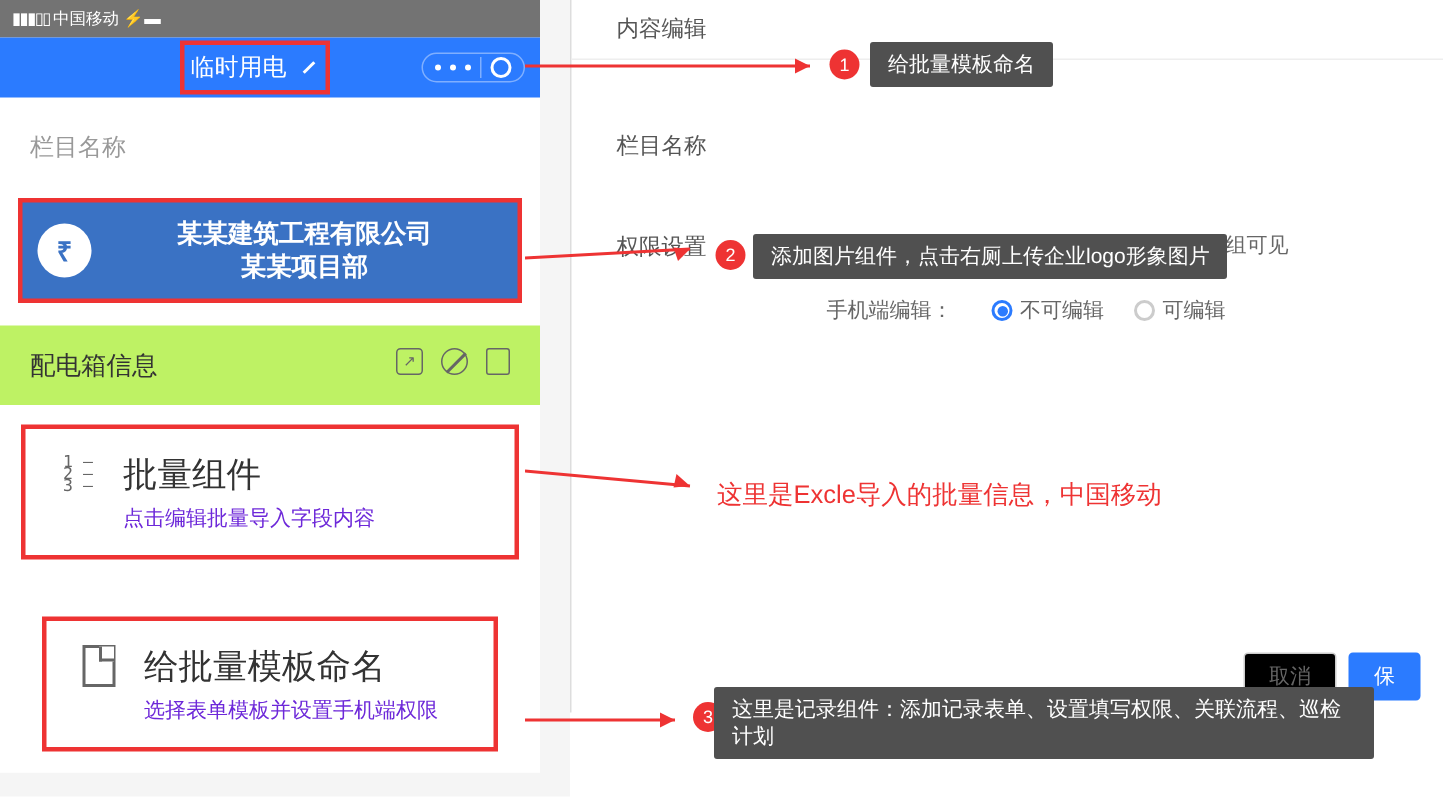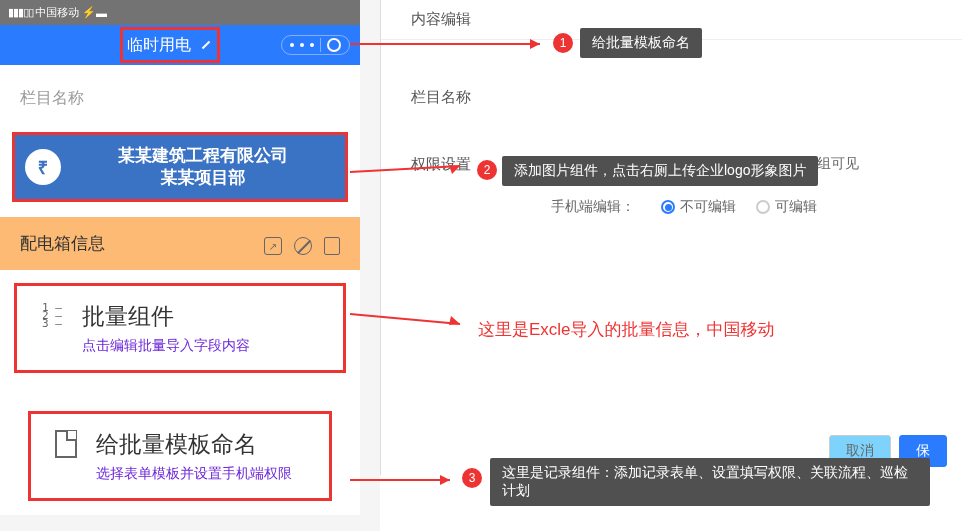--- a/index.html
+++ b/index.html
@@ -15,21 +15,21 @@
 .p-header{height:40px;background:#2b7bff;display:flex;align-items:center;justify-content:center;color:#fff;font-size:16px;position:relative}
 .p-header .title-wrap{position:absolute;left:120px;top:2px;width:100px;height:36px;border:3px solid #e33;display:flex;align-items:center;justify-content:center;gap:8px}
 .p-header .controls{position:absolute;right:10px;display:flex;gap:6px;align-items:center;border:1px solid rgba(255,255,255,0.4);border-radius:14px;padding:2px 8px}
 .p-header .dot{width:4px;height:4px;background:#fff;border-radius:50%}
 .p-header .circ{width:14px;height:14px;border:2px solid #fff;border-radius:50%}
 .sect{background:#fff;margin:8px 0;padding:15px 20px}
 .sect-label{color:#999;font-size:16px}
 .company{background:#3a72c4;color:#fff;padding:10px;margin:0 12px;display:flex;align-items:center;gap:10px;border:3px solid #e33}
 .company .logo{width:36px;height:36px;border-radius:50%;background:#fff;color:#3a72c4;display:flex;align-items:center;justify-content:center;font-weight:bold;font-size:18px}
 .company .txt{text-align:center;flex:1;font-size:17px;font-weight:bold;line-height:1.3}
-.box-info{background:#fdba74;padding:15px 20px;display:flex;align-items:flex-end;margin-top:15px}
+.box-info{background:#bef264;padding:15px 20px;display:flex;align-items:flex-start;margin-top:15px}
 .box-info .t{flex:1;font-size:17px;color:#333}
 .box-info .icons{display:flex;gap:12px;color:#666}
 .box-info .ic{width:18px;height:18px;border:1.5px solid #666;border-radius:3px;display:flex;align-items:center;justify-content:center;font-size:10px}
 .box-info .ic2{width:18px;height:18px;border:1.5px solid #666;border-radius:50%;position:relative}
 .box-info .ic2::after{content:'';position:absolute;width:18px;height:1.5px;background:#666;transform:rotate(-45deg);top:8px;left:0}
 .box-info .ic3{width:16px;height:18px;border:1.5px solid #666;border-radius:2px;position:relative}
 .comp-item{background:#fff;padding:15px 20px;display:flex;gap:15px;margin:0 14px}
 .comp-item.outlined{border:3px solid #e33}
 .comp-item .icon{width:30px;height:30px;flex:0 0 30px;display:flex;align-items:center;justify-content:center}
 .comp-item .ic-list{font-size:11px;line-height:8px;color:#666;font-family:monospace}
@@ -44,21 +44,21 @@
 .r-field{display:flex;padding:18px 30px;align-items:flex-start}
 .r-field .lbl{width:140px;font-size:15px;color:#555}
 .r-field .val{flex:1;font-size:14px;color:#666}
 .radio-row{display:flex;gap:20px;align-items:center;margin-bottom:12px}
 .radio-row .rl{font-size:14px;color:#666;width:90px}
 .rb{width:14px;height:14px;border:2px solid #2b7bff;border-radius:50%;display:inline-flex;align-items:center;justify-content:center;margin-right:5px}
 .rb.on::after{content:'';width:7px;height:7px;background:#2b7bff;border-radius:50%}
 .rb.off{border-color:#ccc}
 .rbwrap{display:flex;align-items:center;font-size:14px;color:#666}
 .btns{position:absolute;right:15px;bottom:8px;display:flex;gap:8px}
-.btn{padding:6px 16px;border:1px solid #ccc;border-radius:3px;font-size:14px;background:#7dd3fc;color:#666}
+.btn{padding:6px 16px;border:1px solid #ccc;border-radius:3px;font-size:14px;background:#000000;color:#666}
 .btn.pri{background:#2b7bff;color:#fff;border-color:#2b7bff}
 .callout{position:absolute;background:#505050;color:#fff;padding:6px 12px;font-size:14px;border-radius:2px;max-width:440px}
 .call-num{position:absolute;width:20px;height:20px;background:#e33;color:#fff;border-radius:50%;display:flex;align-items:center;justify-content:center;font-size:12px}
 .arrow{position:absolute;pointer-events:none}
 .redtxt{color:#e33;font-size:17px;position:absolute}
 .pencil{width:14px;height:14px;display:inline-block;position:relative}
 .pencil::before{content:'';position:absolute;width:10px;height:2px;background:#fff;transform:rotate(-45deg);top:6px;left:2px}
 </style>
 </head>
 <body>
@@ -194,13 +194,13 @@
 
 <div class="call-num" style="left:553px;top:33px">1</div>
 <div class="callout" style="left:580px;top:28px">给批量模板命名</div>
 
 <div class="call-num" style="left:477px;top:160px">2</div>
 <div class="callout" style="left:502px;top:156px">添加图片组件，点击右厕上传企业logo形象图片</div>
 
 <div class="redtxt" style="left:478px;top:318px">这里是Excle导入的批量信息，中国移动</div>
 
 <div class="call-num" style="left:462px;top:468px">3</div>
-<div class="callout" style="left:490px;top:458px;width:450px">这里是记录组件：添加记录表单、设置填写权限、关联流程、巡检计划</div>
+<div class="callout" style="left:476px;top:458px;width:450px">这里是记录组件：添加记录表单、设置填写权限、关联流程、巡检计划</div>
 
 </body></html>

